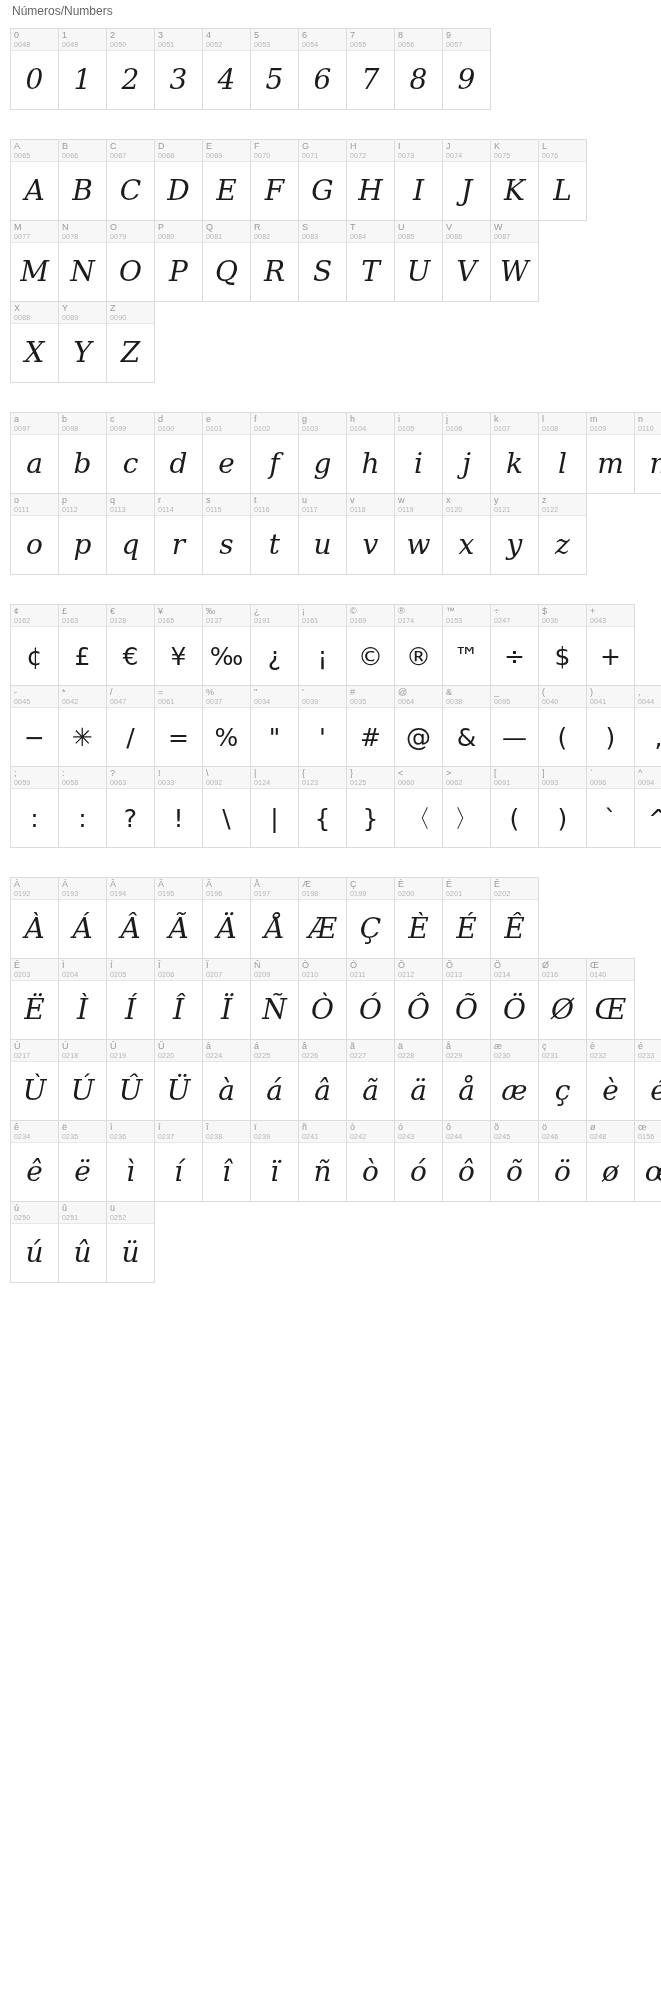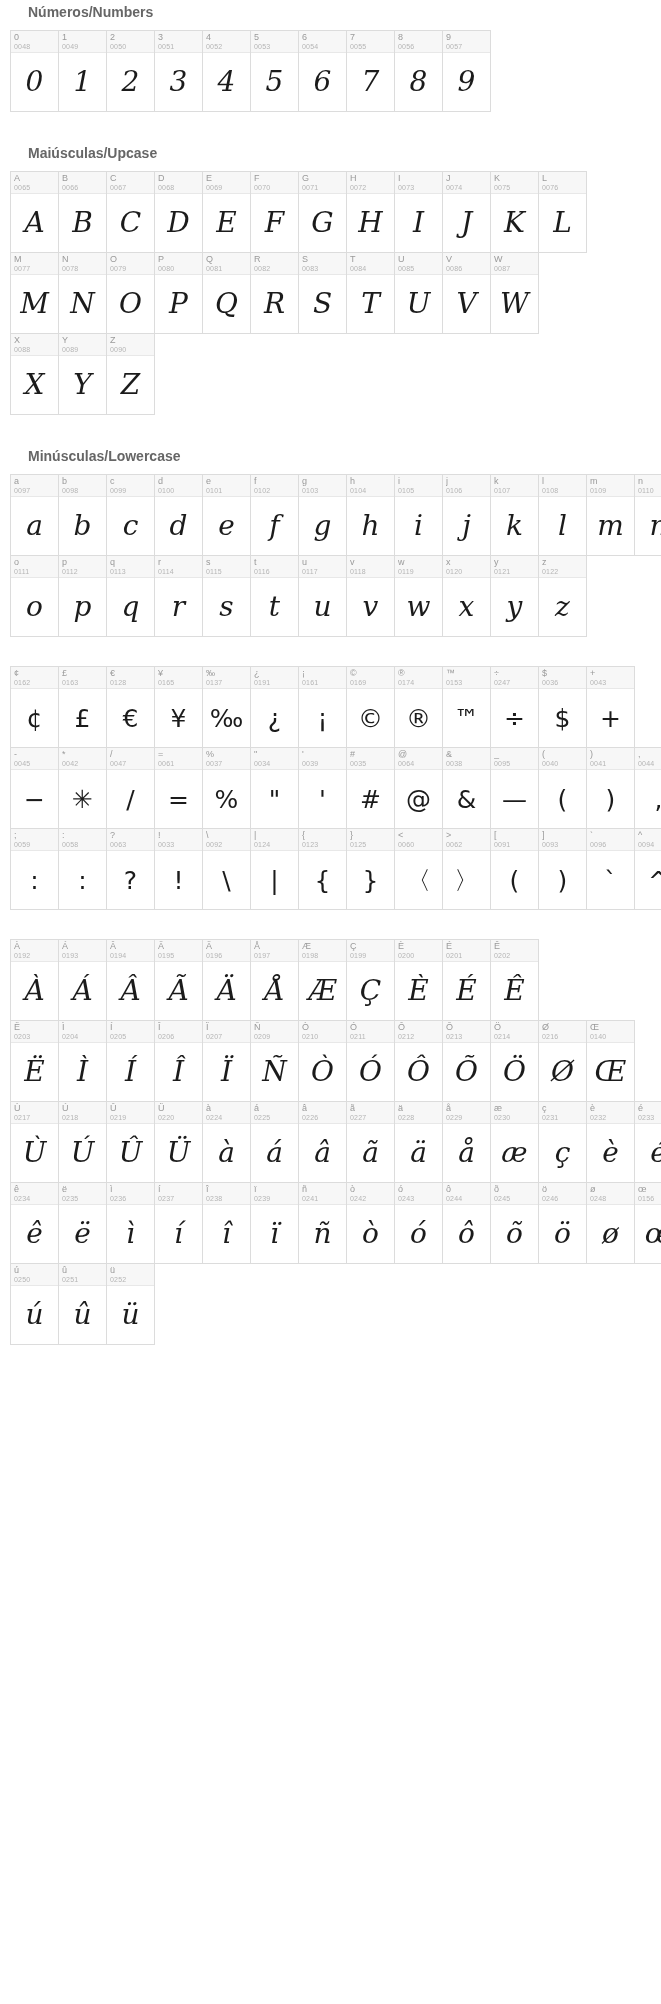--- a/index.html
+++ b/index.html
@@ -15,24 +15,24 @@
   }
   .page {
     width: 661px;
     box-sizing: border-box;
     padding: 0 10px 20px 10px;
   }
   .section {
     margin-bottom: 30px;
   }
   .section-title {
-    font-size: 14px;
+    font-size: 12px;
     color: #666;
-    font-weight: bold;
-    margin: 0 0 10px 18px;
+    font-weight: normal;
+    margin: 0 0 10px 2px;
     padding-top: 4px;
   }
   .glyph-rows {
     display: block;
   }
   .glyph-row {
     display: flex;
     flex-wrap: nowrap;
     border-left: 1px solid #dcdcdc;
     border-top: 1px solid #dcdcdc;
@@ -170,21 +170,20 @@
               <div class="glyph-head">
                 <span class="glyph-char">9</span>
                 <span class="glyph-code">0057</span>
               </div>
               <div class="glyph-body script">9</div>
             </div>
           </div>
         </div>
       </div>
       <div class="section">
-        <div class="section-title">Maiúsculas/Upcase</div>
         <div class="glyph-rows">
           <div class="glyph-row">
             <div class="glyph-cell">
               <div class="glyph-head">
                 <span class="glyph-char">A</span>
                 <span class="glyph-code">0065</span>
               </div>
               <div class="glyph-body script">A</div>
             </div>
             <div class="glyph-cell">
@@ -363,21 +362,20 @@
               <div class="glyph-head">
                 <span class="glyph-char">Z</span>
                 <span class="glyph-code">0090</span>
               </div>
               <div class="glyph-body script">Z</div>
             </div>
           </div>
         </div>
       </div>
       <div class="section">
-        <div class="section-title">Minúsculas/Lowercase</div>
         <div class="glyph-rows">
           <div class="glyph-row">
             <div class="glyph-cell">
               <div class="glyph-head">
                 <span class="glyph-char">a</span>
                 <span class="glyph-code">0097</span>
               </div>
               <div class="glyph-body script">a</div>
             </div>
             <div class="glyph-cell">

